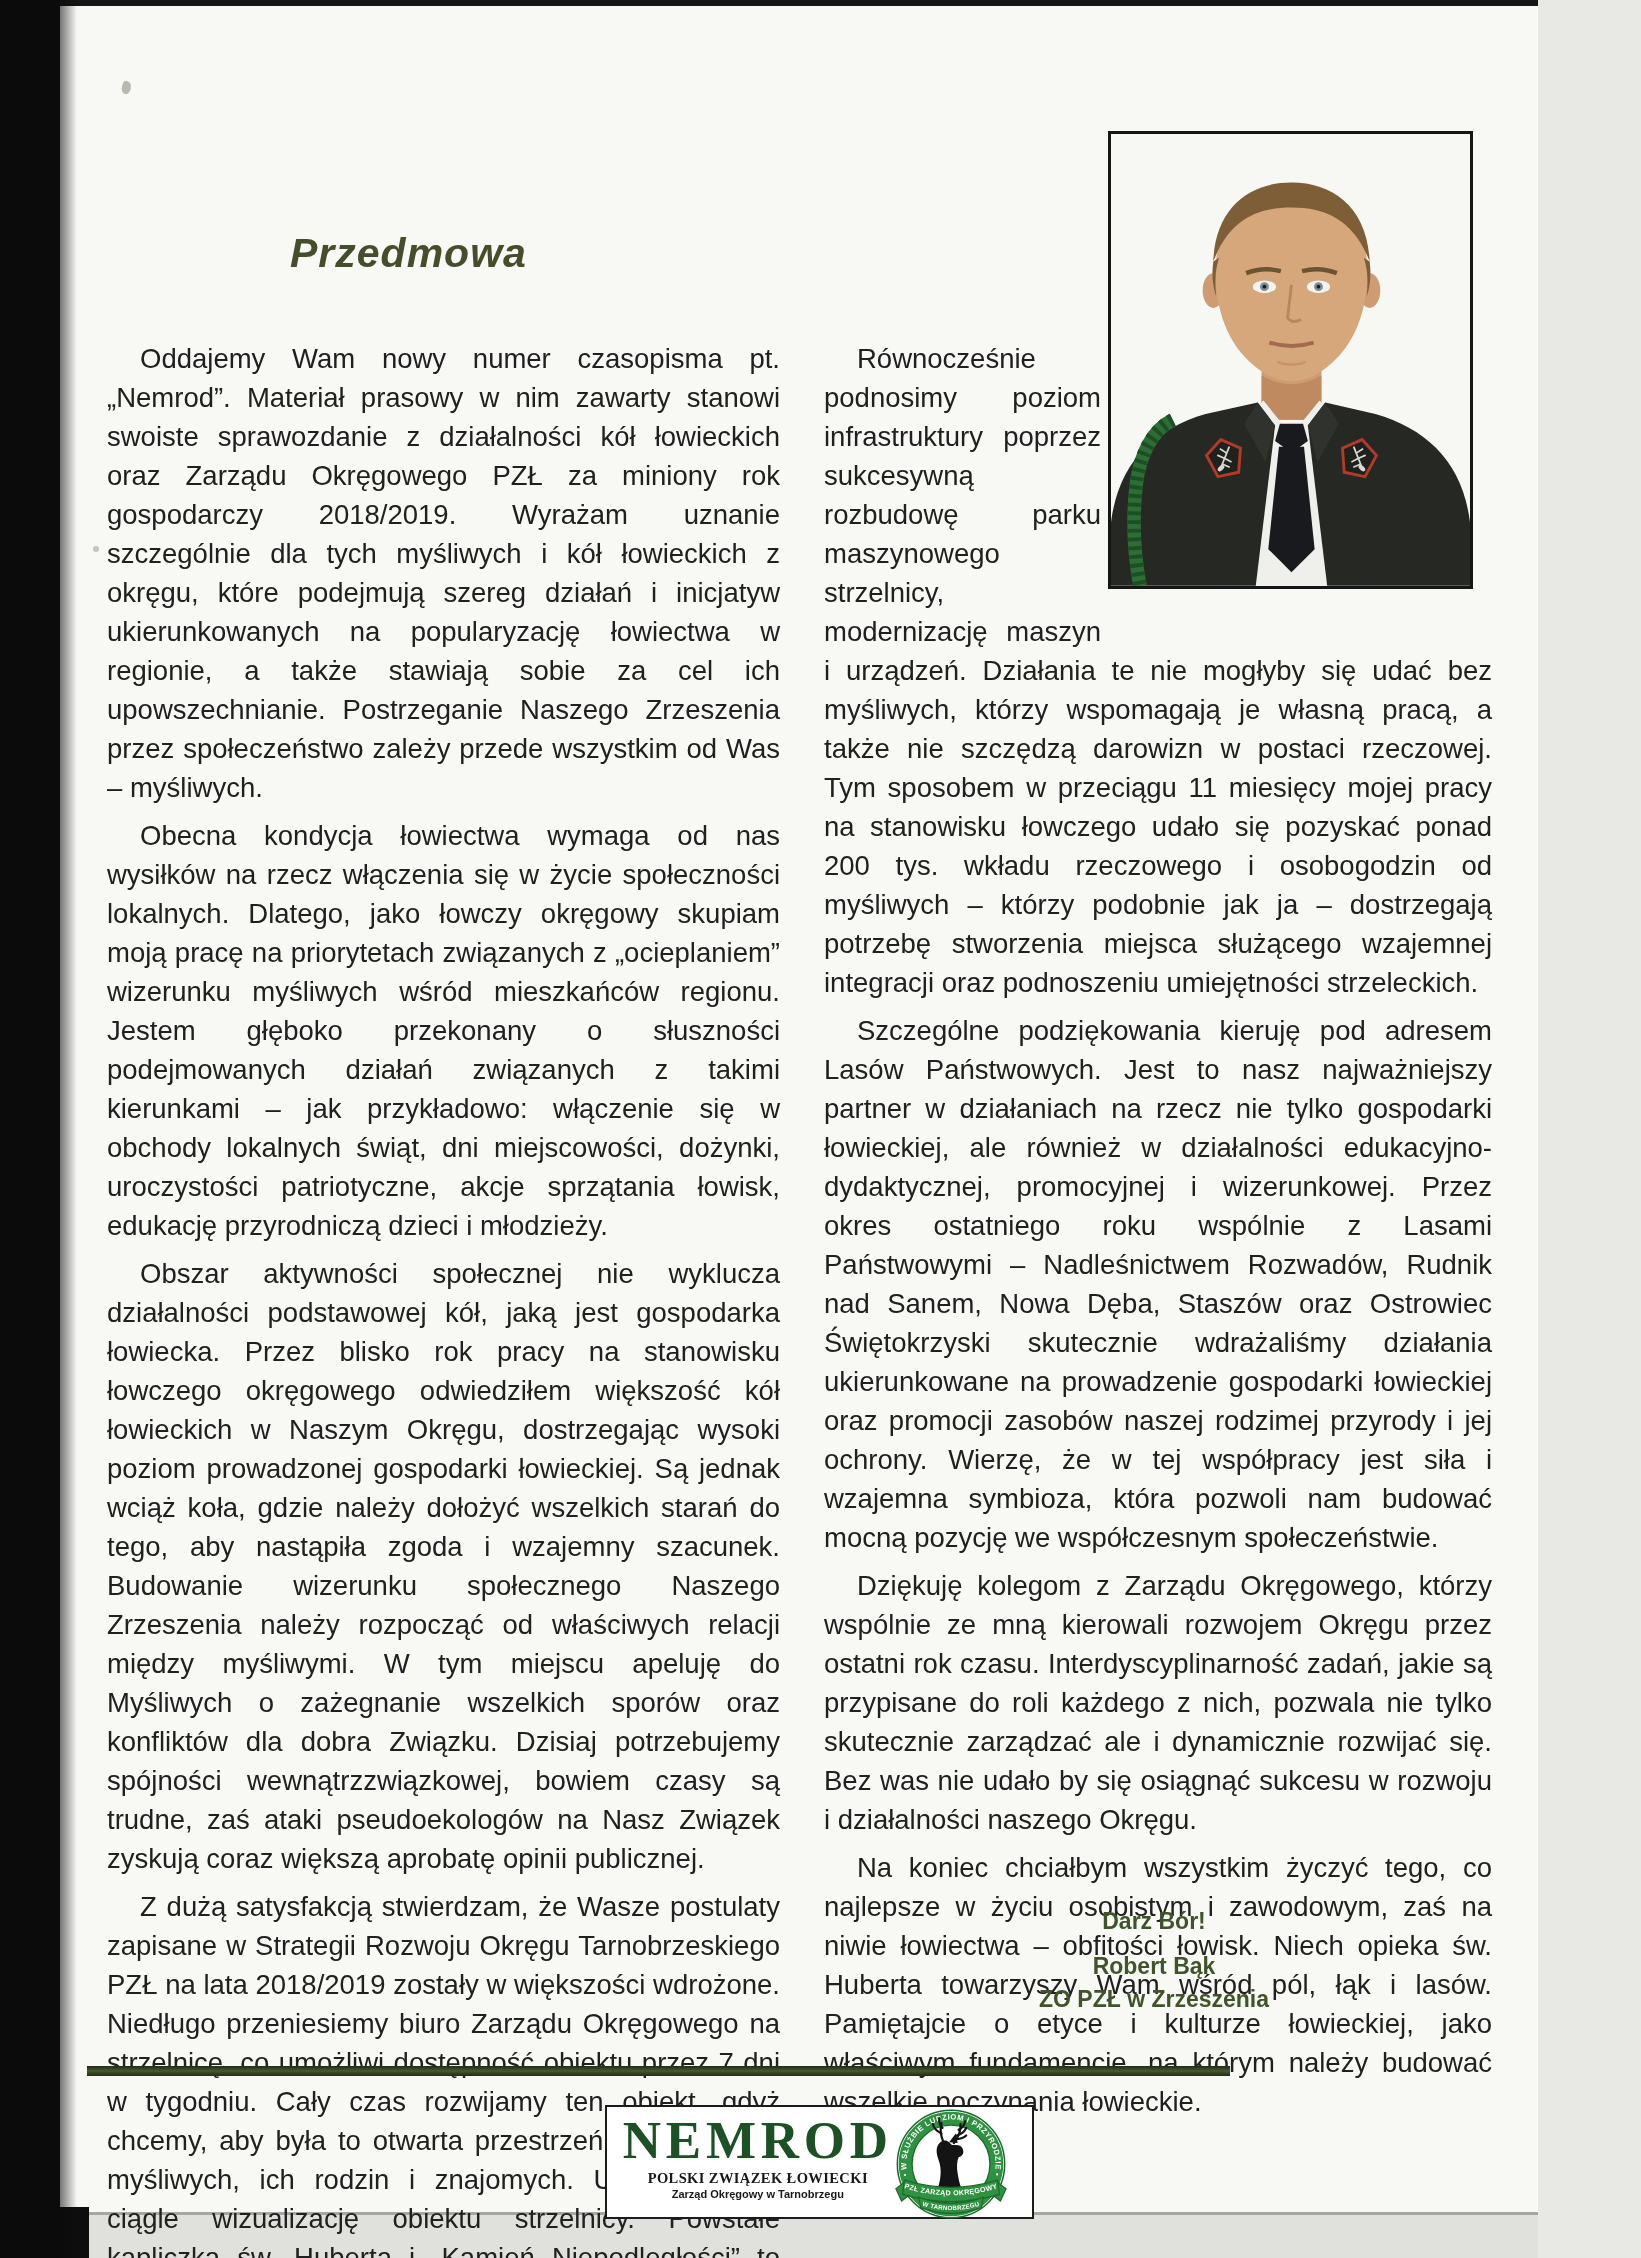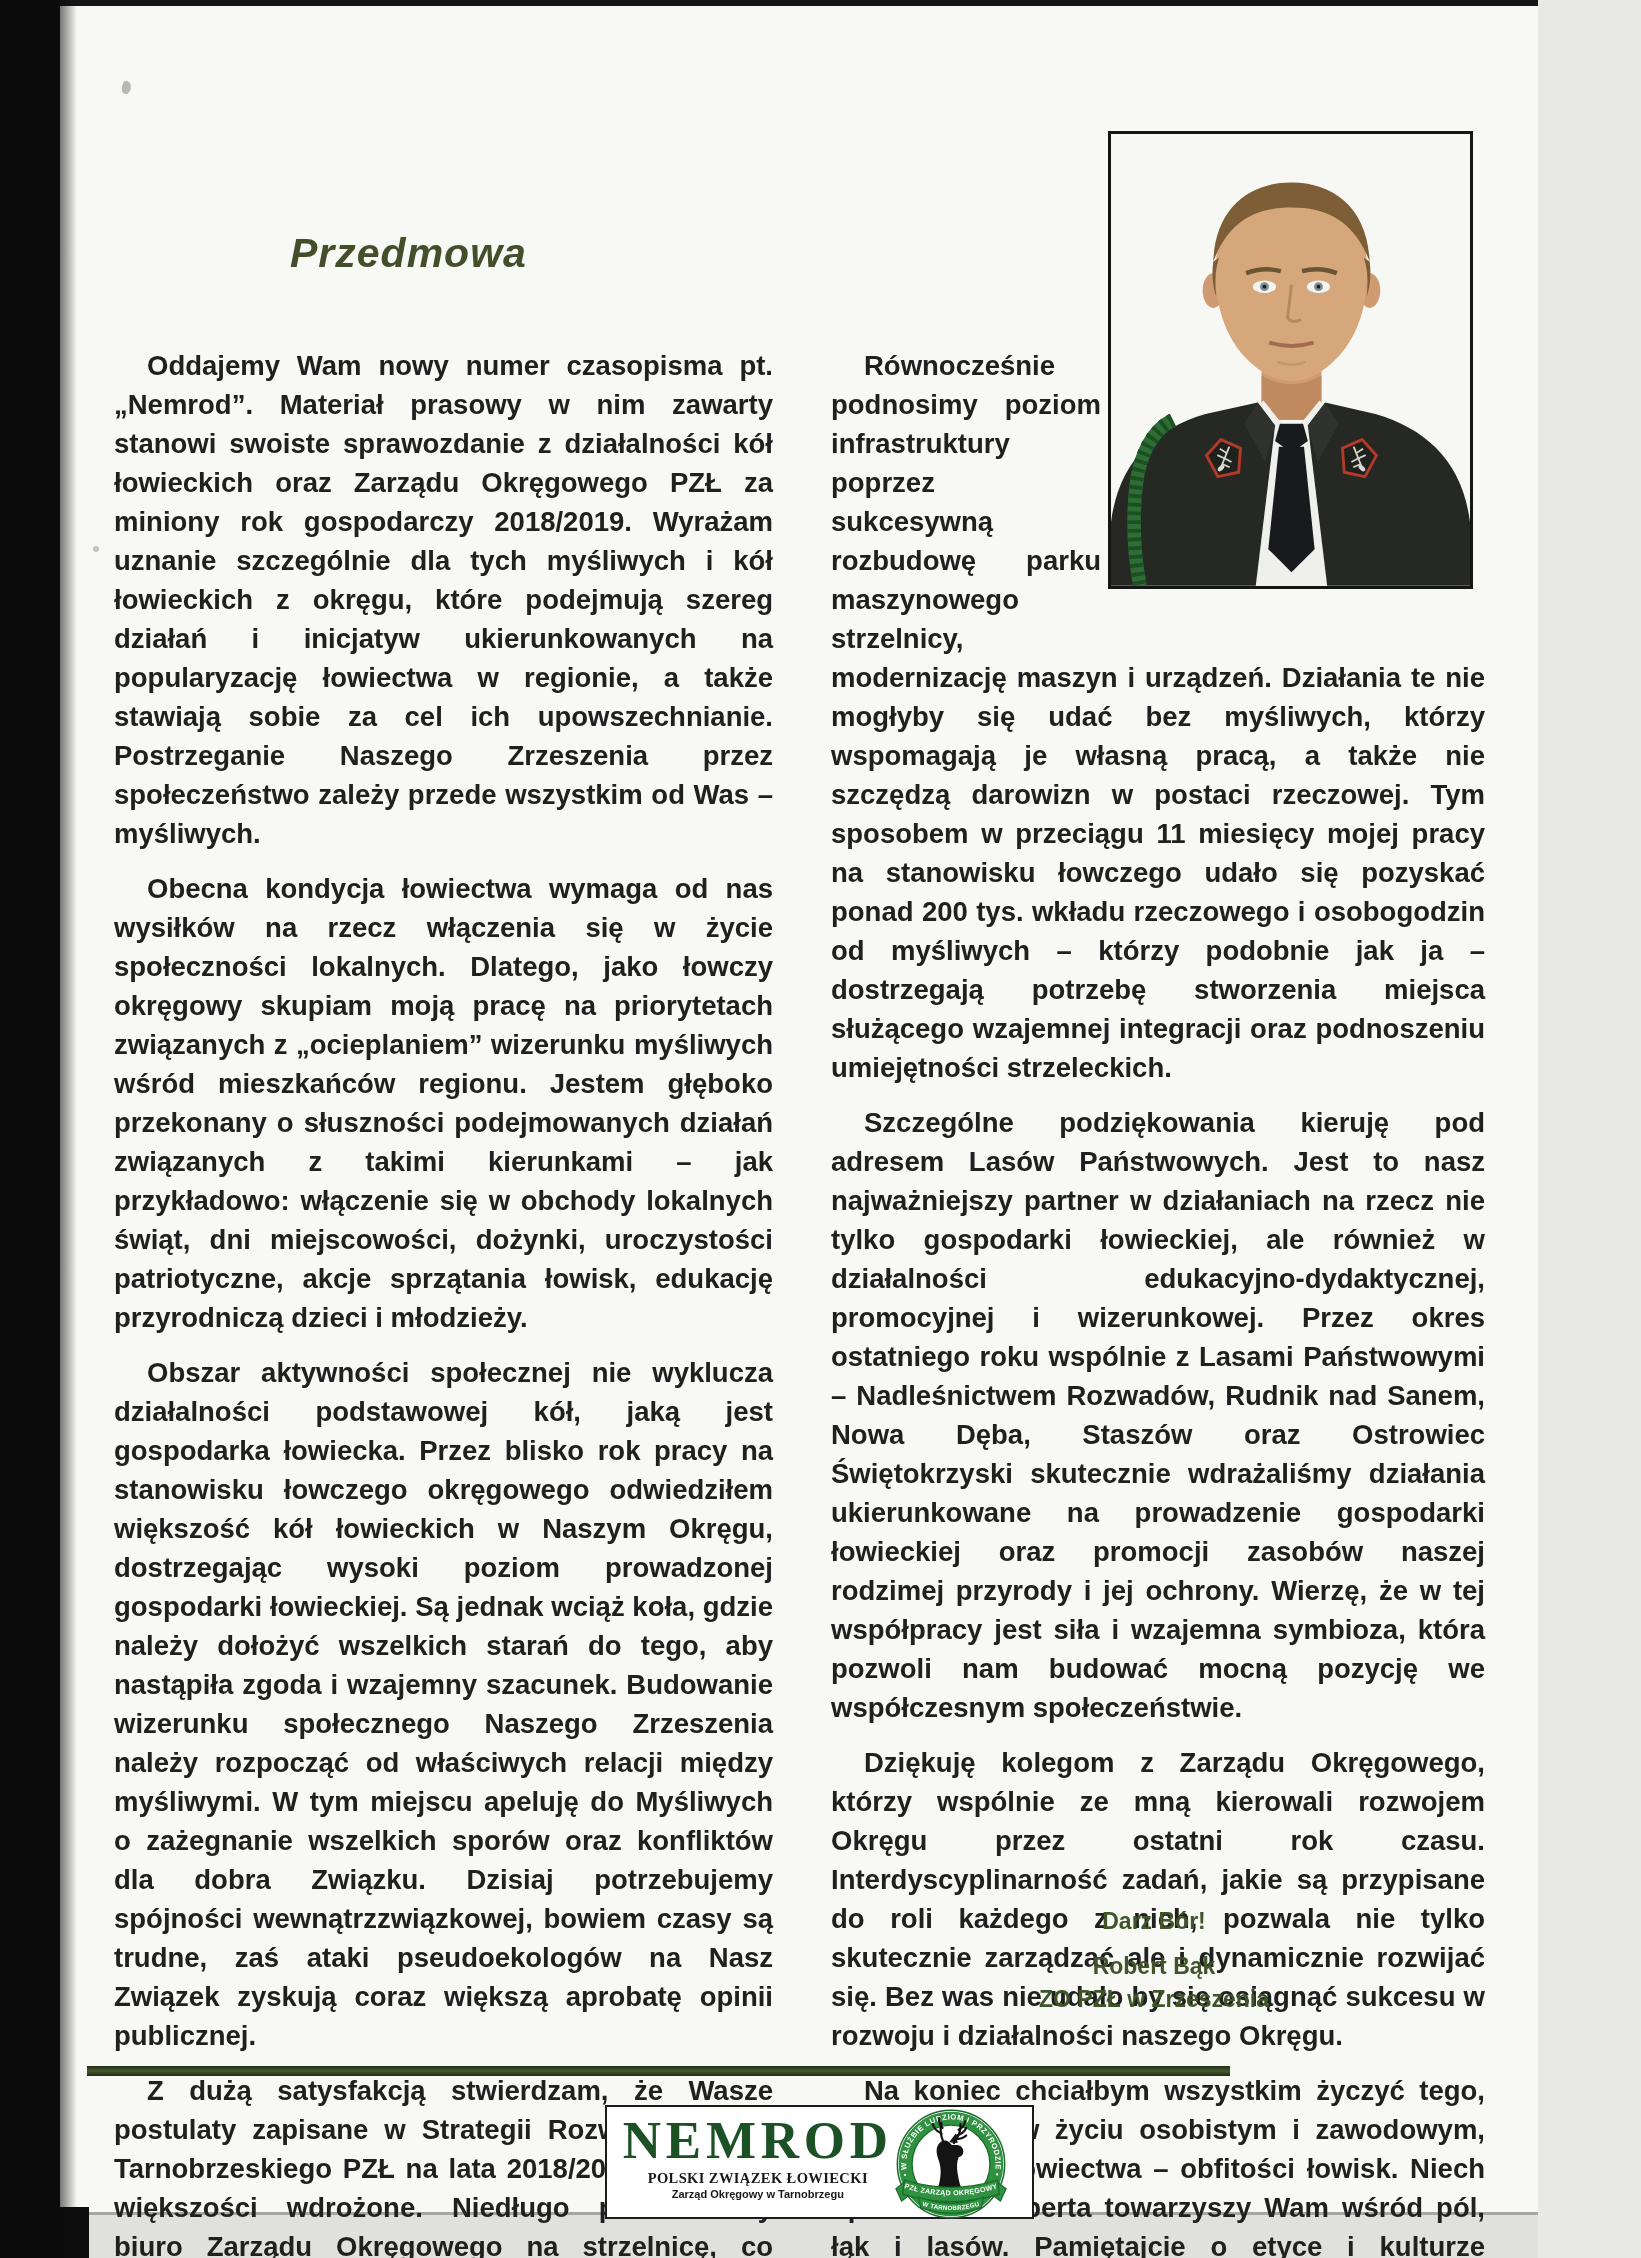--- a/index.html
+++ b/index.html
@@ -24,21 +24,21 @@
 
   
   .title{
     position:absolute;left:290px;top:203px;
     font-size:41px;font-weight:bold;font-style:italic;letter-spacing:1px;
     color:#454e2a;
   }
 
   
   .col{position:absolute;text-align:justify;font-size:27.5px;line-height:39px;color:#202020;}
-  .col p{margin:16px;text-indent:33px;font-weight:bold;}
+  .col p{margin:9px;text-indent:33px;}
   .left-col{left:98px;top:330px;width:691px;}
   .right-col{left:815px;top:330px;width:686px;}
   .photo-spacer{float:right;width:400px;height:307px;}
 
   
   .photo-frame{
     position:absolute;left:1108px;top:131px;width:359px;height:452px;
     border:3.9px solid #161616;background:#fdfdfc;
   }
   .photo-frame svg{display:block;}

